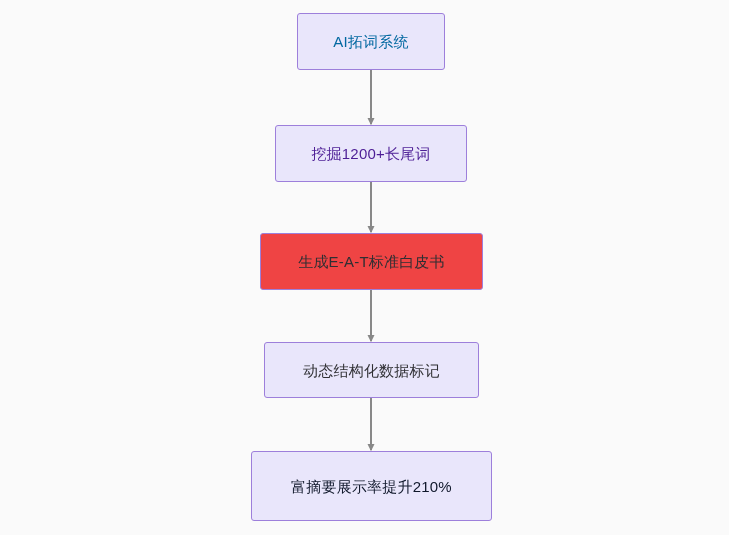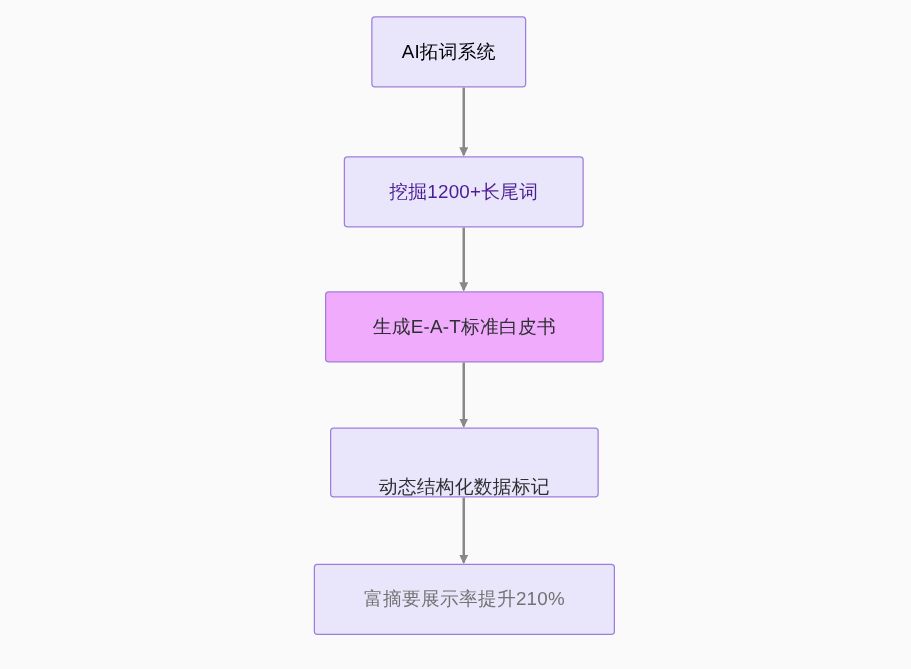--- a/index.html
+++ b/index.html
@@ -57,33 +57,33 @@
       </marker>
     </defs>
     <g id="edges-group">
         <line x1="371" y1="70" x2="371" y2="124" stroke="#888888" stroke-width="2" marker-end="url(#arrowhead)"></line>
         <line x1="371" y1="182" x2="371" y2="232" stroke="#888888" stroke-width="2" marker-end="url(#arrowhead)"></line>
         <line x1="371" y1="290" x2="371" y2="341" stroke="#888888" stroke-width="2" marker-end="url(#arrowhead)"></line>
         <line x1="371" y1="398" x2="371" y2="450" stroke="#888888" stroke-width="2" marker-end="url(#arrowhead)"></line>
       </g>
   </svg>
 
-  <div class="node" style="left: 297px; top: 13px; width: 124px; height: 57px; background: rgb(233, 230, 251); border-color: rgb(157, 127, 219); color: #000000;">
+  <div class="node" style="left: 297px; top: 13px; width: 148px; height: 57px; background: rgb(233, 230, 251); border-color: rgb(157, 127, 219); color: #0369a1;">
     <span class="node-label">AI拓词系统</span>
   </div>
 
   <div class="node" style="left: 275px; top: 125px; width: 192px; height: 57px; background: rgb(233, 230, 251); border-color: rgb(157, 127, 219); color: #4c1d95;">
     <span class="node-label">挖掘1200+长尾词</span>
   </div>
 
-  <div class="node" style="left: 260px; top: 233px; width: 223px; height: 57px; background: #f0abfc; border-color: rgb(157, 127, 219); color: rgb(47, 47, 51);">
+  <div class="node" style="left: 260px; top: 233px; width: 223px; height: 57px; background: #ef4444; border-color: rgb(157, 127, 219); color: rgb(47, 47, 51);">
     <span class="node-label">生成E-A-T标准白皮书</span>
   </div>
 
-  <div class="node" style="left: 264px; top: 342px; width: 215px; height: 56px; background: rgb(233, 230, 251); border-color: rgb(157, 127, 219); color: rgb(47, 47, 51); align-items: flex-end;">
+  <div class="node" style="left: 264px; top: 342px; width: 215px; height: 56px; background: rgb(233, 230, 251); border-color: rgb(157, 127, 219); color: rgb(47, 47, 51);">
     <span class="node-label">动态结构化数据标记</span>
   </div>
 
-  <div class="node" style="left: 251px; top: 451px; width: 241px; height: 57px; background: rgb(233, 230, 251); border-color: rgb(157, 127, 219); color: #737373;">
+  <div class="node" style="left: 251px; top: 451px; width: 241px; height: 70px; background: rgb(233, 230, 251); border-color: rgb(157, 127, 219); color: #0f172a;">
     <span class="node-label">富摘要展示率提升210%</span>
   </div>
 
 </div>
 
 </body></html>

